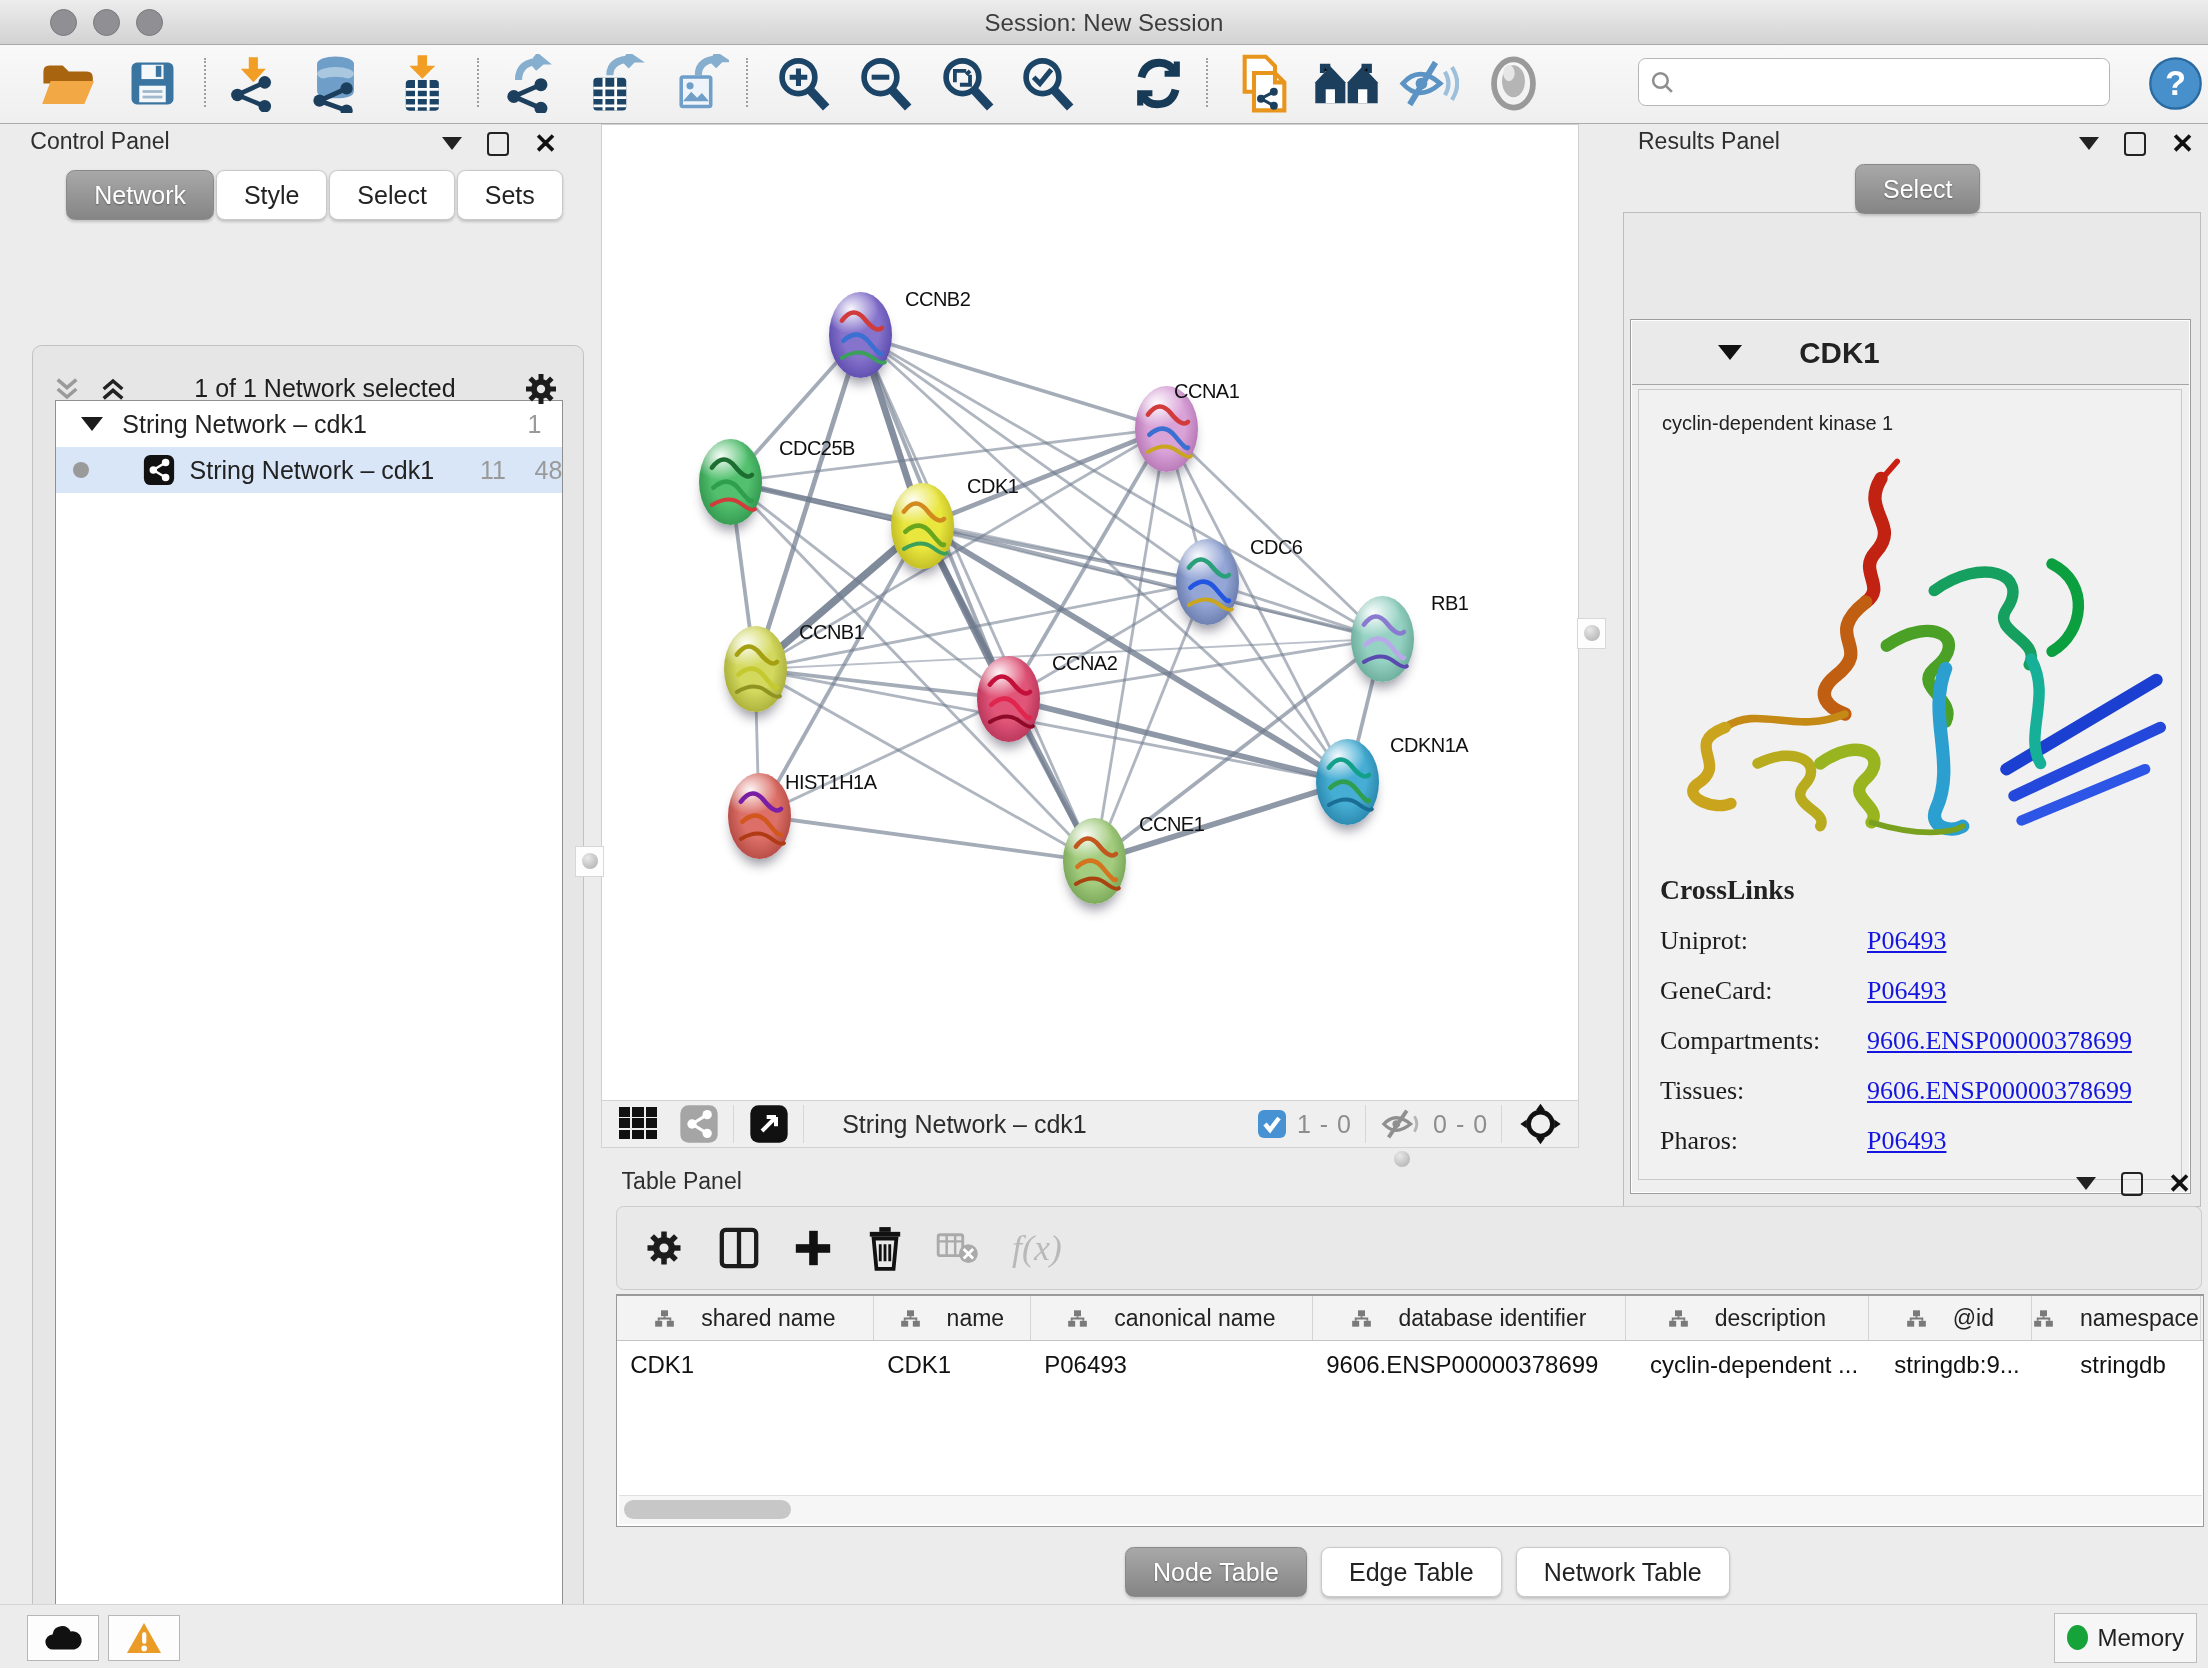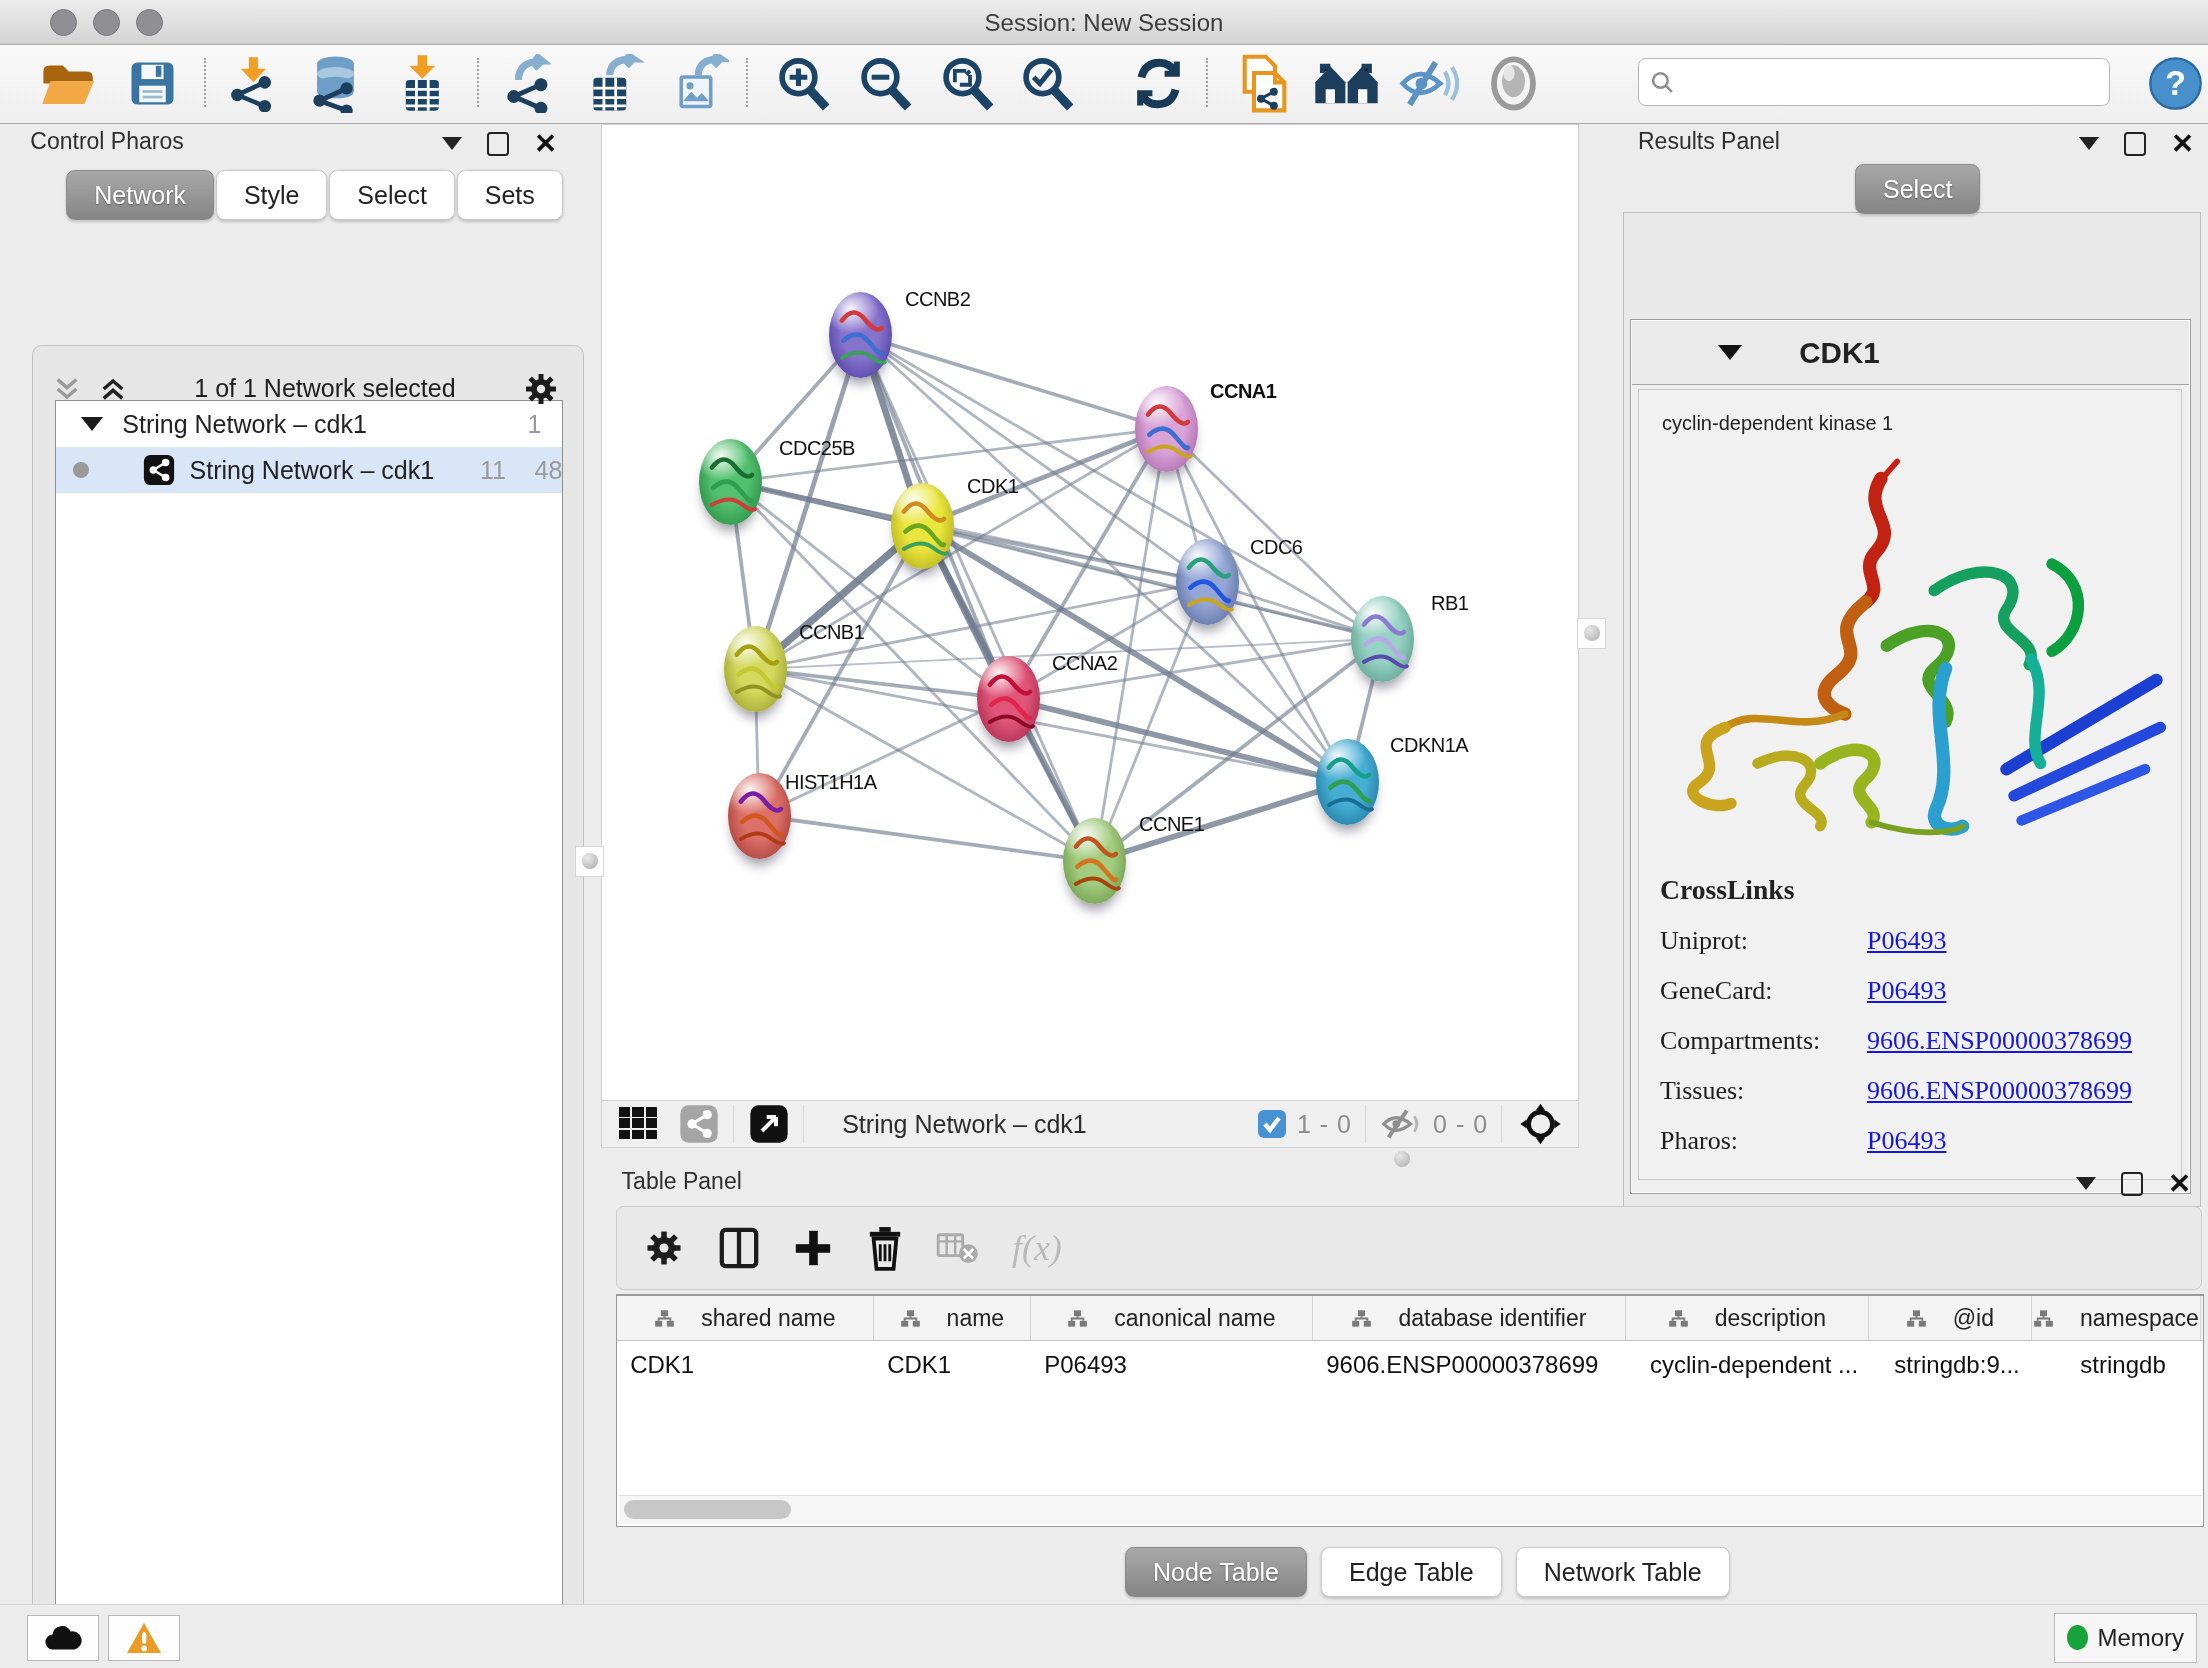--- a/index.html
+++ b/index.html
@@ -265,21 +265,21 @@
     <svg width="55" height="55" viewBox="0 0 48 48">
       <circle cx="24" cy="24" r="22" fill="#4790cc"></circle>
       <circle cx="24" cy="24" r="22" fill="none" stroke="#2a6aa0" stroke-width="2"></circle>
       <text x="24" y="34" text-anchor="middle" font-size="30" font-weight="bold" fill="#fff" font-family="Liberation Sans, sans-serif">?</text>
     </svg>
   </div>
 </div>
 
 <div class="abs cp">
   <div class="abs" style="left:17px;top:1.9px">
-    <span class="panel-title">Control Pharos</span>
+    <span class="panel-title">Control Panel</span>
   </div>
   <div class="abs win-icons" style="right:13.3px;top:5.7px">
     <span class="wi-collapse"></span>
     <span class="wi-float"></span>
     <span class="wi-close">✕</span>
   </div>
   <div class="cp-box"></div>
   <div class="abs" style="left:53px;top:44px;display:flex;gap:1.9px;z-index:3">
     <div class="tab sel">Network</div>
     <div class="tab">Style</div>
@@ -389,21 +389,21 @@
           </g>
         </svg></div>
       <div class="nlabel" style="left: 303px; top: 163px;">CCNB2</div>
       <div class="node" style="left: 533px; top: 261px; background: radial-gradient(58% 38% at 35% 20%, rgba(255, 255, 255, 0.95), rgba(255, 255, 255, 0) 75%), radial-gradient(at 50% 42%, rgb(217, 163, 216) 42%, rgb(160, 90, 158) 96%); box-shadow: rgba(30, 30, 55, 0.45) 0px 9.5px 11.4px -3.8px;"><svg width="63" height="86" viewBox="0 0 44 60">
           <g fill="none" stroke-linecap="round">
             <path d="M9 20 q8 -11 16 -1 t12 6" stroke="#d23b3b" stroke-width="3.2"></path>
             <path d="M10 34 q10 -9 18 1 t9 8" stroke="#3b6fd2" stroke-width="3.2"></path>
             <path d="M9 46 q12 -7 20 -1 t10 4" stroke="#caa51e" stroke-width="2.8"></path>
           </g>
         </svg></div>
-      <div class="nlabel" style="left: 608px; top: 255px; font-weight: bold;">CCNA1</div>
+      <div class="nlabel" style="left: 572px; top: 255px;">CCNA1</div>
       <div class="node" style="left: 97px; top: 314px; background: radial-gradient(58% 38% at 35% 20%, rgba(255, 255, 255, 0.95), rgba(255, 255, 255, 0) 75%), radial-gradient(at 50% 42%, rgb(82, 192, 110) 42%, rgb(31, 127, 60) 96%); box-shadow: rgba(30, 30, 55, 0.45) 0px 9.5px 11.4px -3.8px;"><svg width="63" height="86" viewBox="0 0 44 60">
           <g fill="none" stroke-linecap="round">
             <path d="M9 20 q8 -11 16 -1 t12 6" stroke="#1c6e30" stroke-width="3.2"></path>
             <path d="M10 34 q10 -9 18 1 t9 8" stroke="#2f9e4e" stroke-width="3.2"></path>
             <path d="M9 46 q12 -7 20 -1 t10 4" stroke="#d23b3b" stroke-width="2.8"></path>
           </g>
         </svg></div>
       <div class="nlabel" style="left: 177px; top: 312px;">CDC25B</div>
       <div class="node" style="left: 289px; top: 358px; background: radial-gradient(58% 38% at 35% 20%, rgba(255, 255, 255, 0.95), rgba(255, 255, 255, 0) 75%), radial-gradient(at 50% 42%, rgb(233, 230, 62) 42%, rgb(165, 160, 18) 96%); box-shadow: rgba(30, 30, 55, 0.45) 0px 9.5px 11.4px -3.8px;"><svg width="63" height="86" viewBox="0 0 44 60">
           <g fill="none" stroke-linecap="round">

